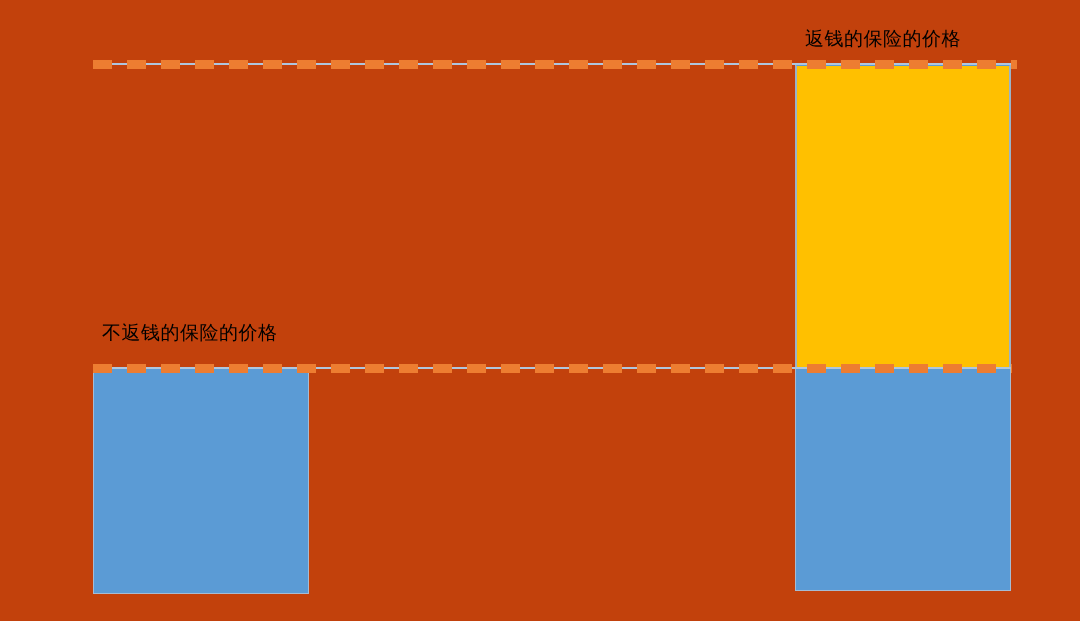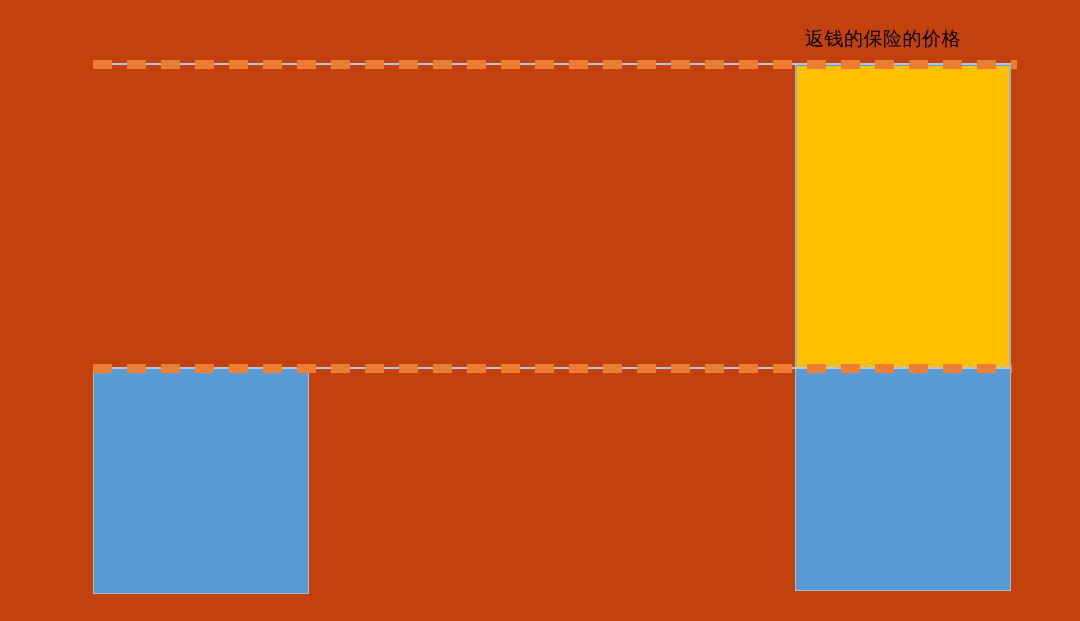--- a/index.html
+++ b/index.html
@@ -145,15 +145,16 @@
     <div class="dashes"></div>
   </div>
 
   <div class="dash-line dash-bottom">
     <div class="rule"></div>
     <div class="dashes"></div>
   </div>
 
   <div class="label label-top-right">返钱的保险的价格</div>
 
+  <div class="label label-left">不返钱的保险的价格</div>
 
 
 </div>
 
 </body></html>

